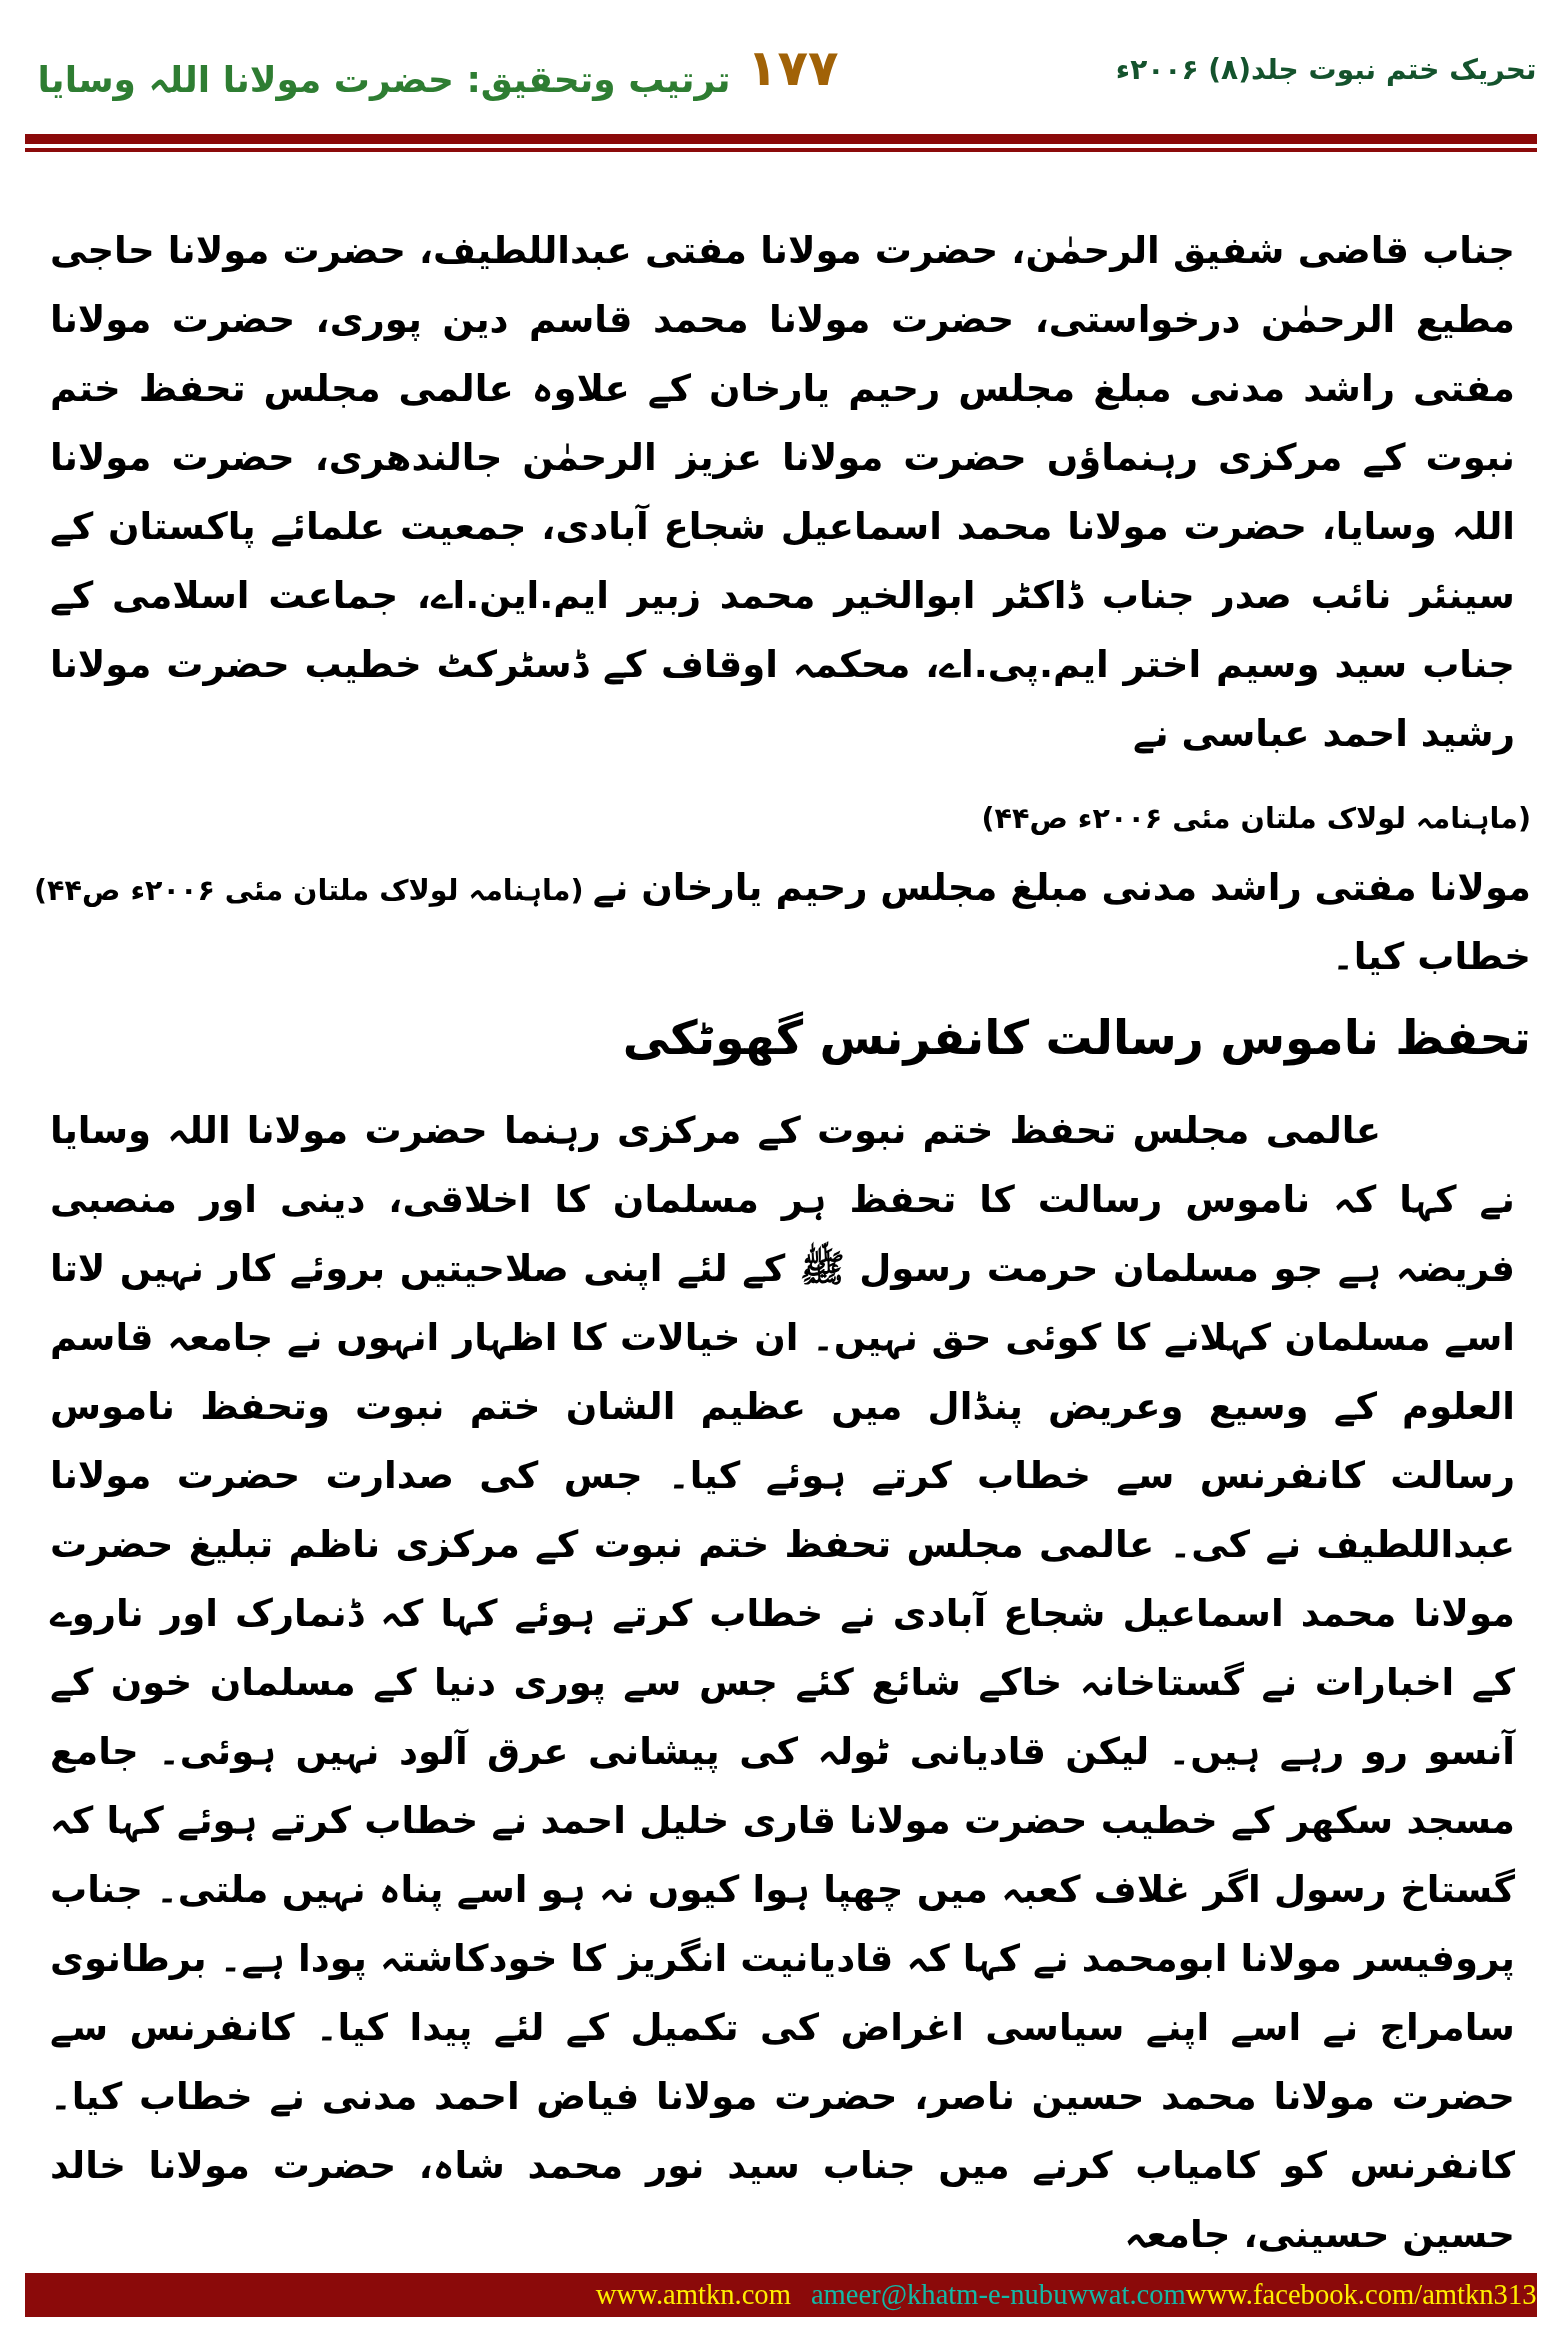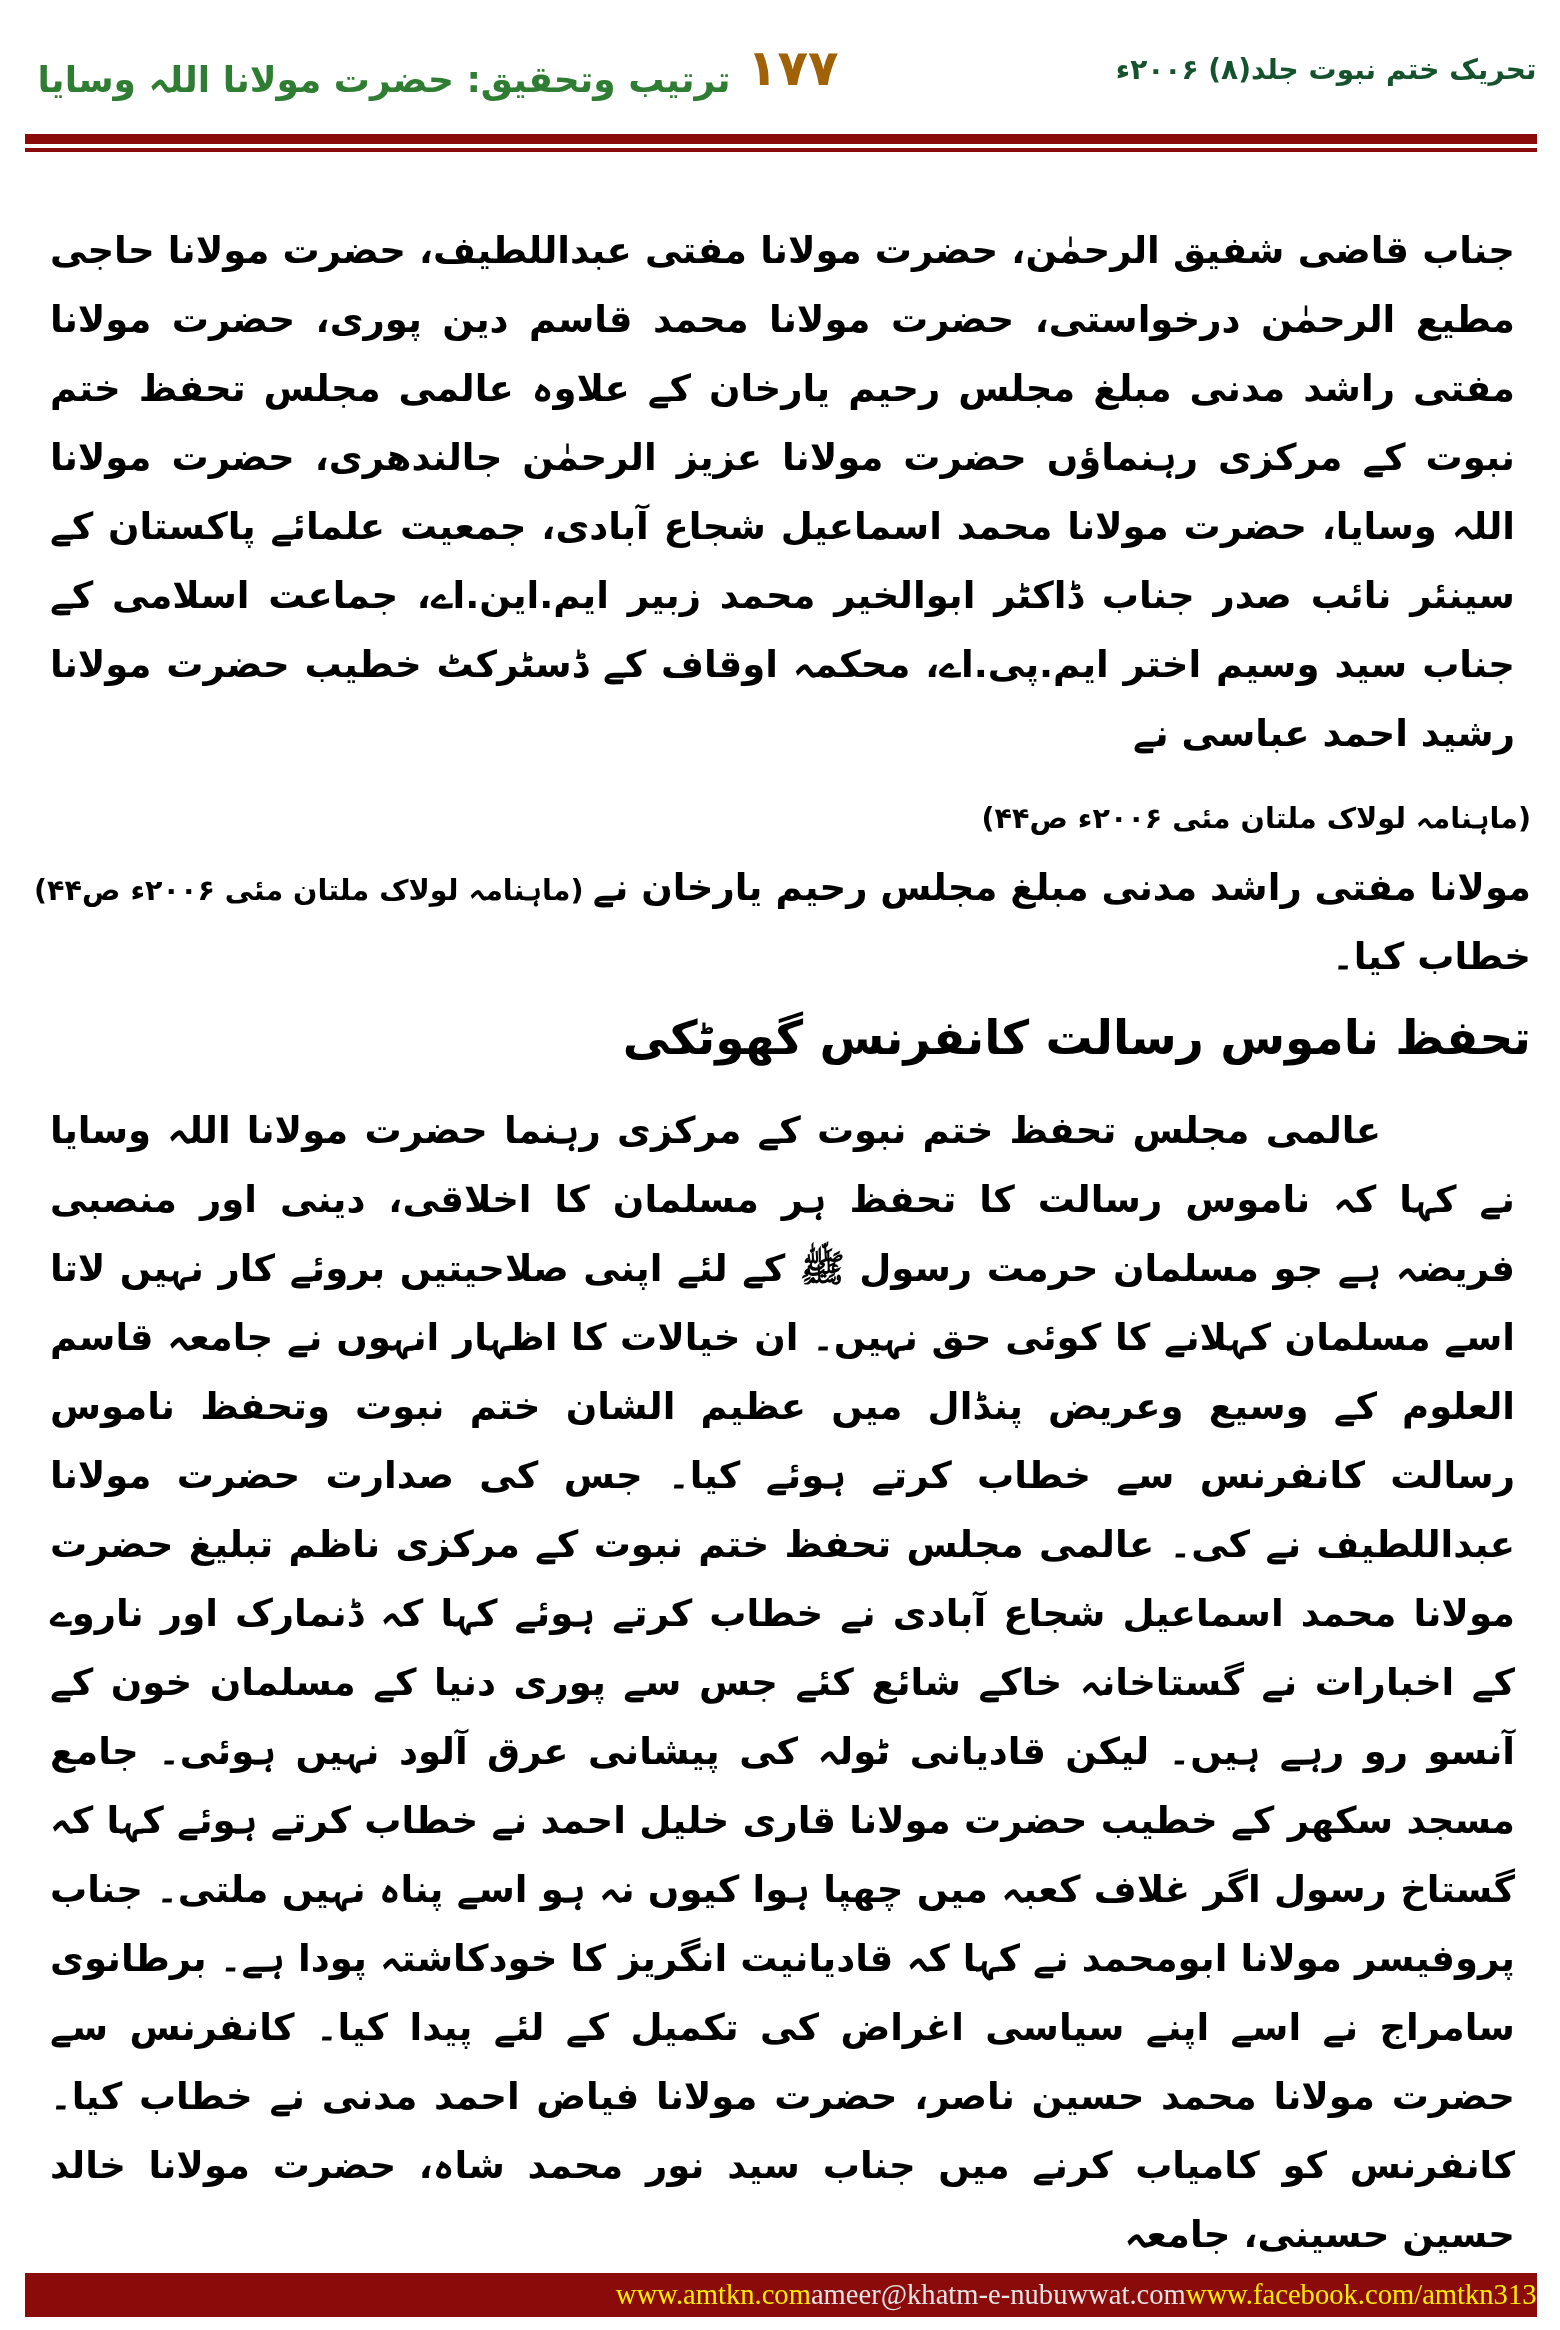--- a/index.html
+++ b/index.html
@@ -16,21 +16,21 @@
   .para { font-size:37px; line-height:69px; font-weight:bold; text-align:justify; text-align-last:right; margin:16px; }
   .para.indent { text-indent:134px; }
   .line-with-cite { display:flex; justify-content:space-between; align-items:baseline; font-size:37px; line-height:69px; font-weight:bold; direction:rtl; }
   .cite { font-size:28.6px; font-weight:bold; direction:rtl; white-space:nowrap; }
   .heading { font-size:47px; font-weight:bold; line-height:84px; margin:5px 0 0 0; text-align:right; }
 
   .footer { position:absolute; left:25px; right:23.5px; top:2273px; height:44px; background:#8b0a0a;
             display:flex; justify-content:flex-end; align-items:center;
             font-family:"Liberation Serif", serif; font-size:28.6px; }
   .f-yellow { color:#ffee00; }
-  .f-white { color:#e5e5e5; }
+  .f-white { color:#14b8a6;margin-left:20px; }
 </style>
 </head>
 <body>
 
 <div class="header">
   <div class="hdr-right">تحریک ختم نبوت جلد(۸) ۲۰۰۶ء</div>
   <div class="hdr-page">۱۷۷</div>
   <div class="hdr-left">ترتیب وتحقیق: حضرت مولانا اللہ وسایا</div>
 </div>
 <div class="rule-thick"></div>

